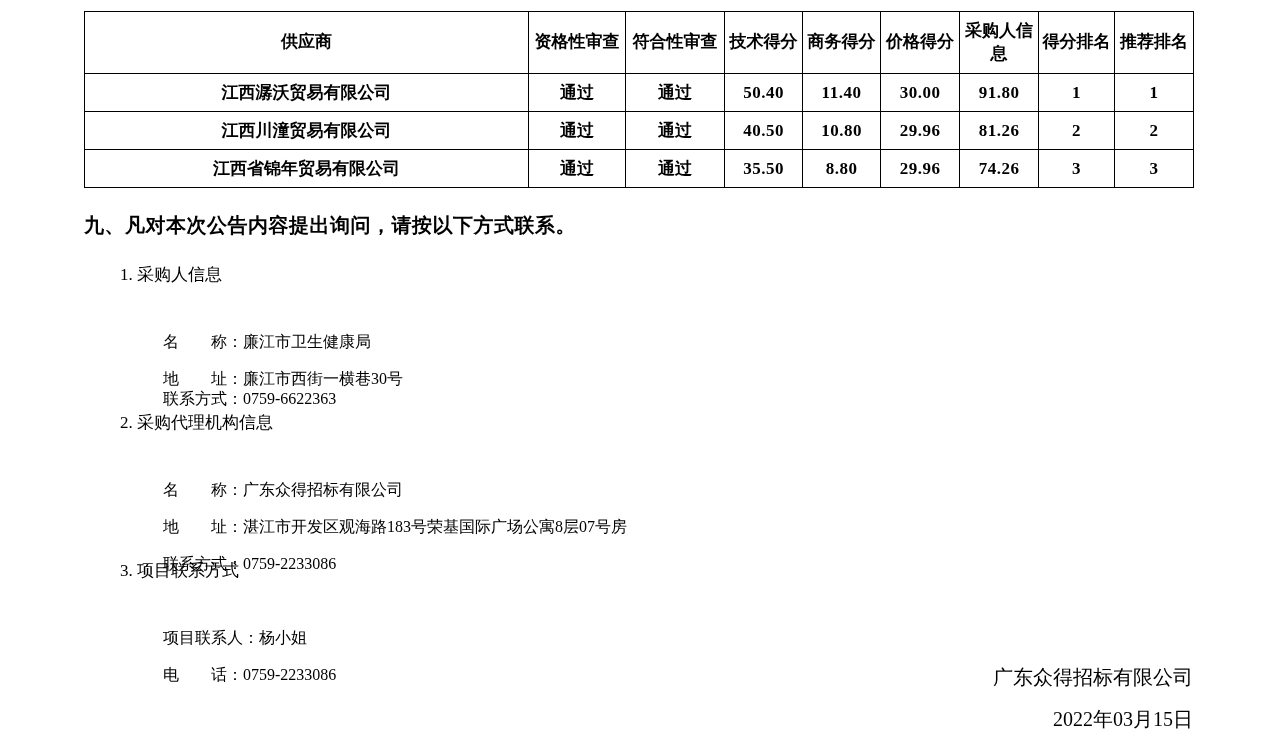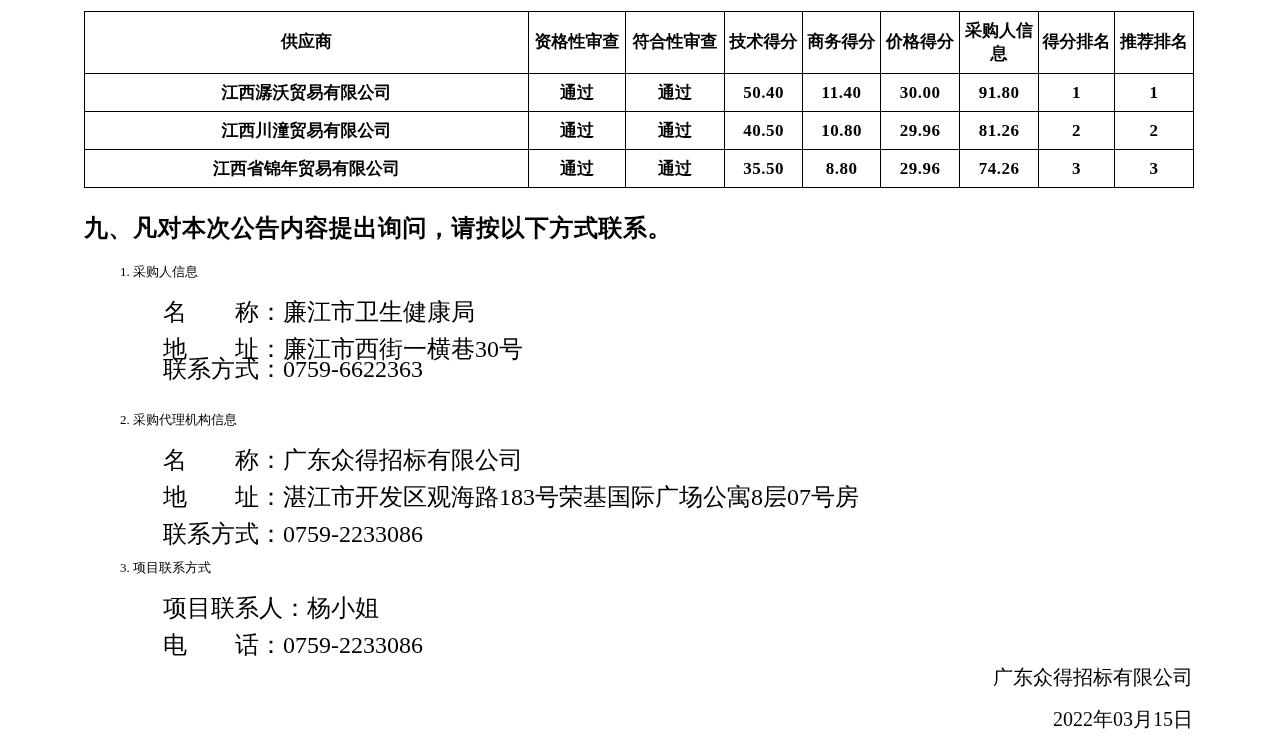--- a/index.html
+++ b/index.html
@@ -64,38 +64,39 @@
   .col-rank     { width: 76px; }
   .col-rec      { width: 79px; }
 
   .hdr-two-line { line-height: 1.4; }
 
   
   .section-heading {
     position: absolute;
     left: 84px;
     top: 212px;
-    font-size: 24px;
+    font-size: 20px;
     font-weight: bold;
     letter-spacing: 0.5px;
     white-space: nowrap;
   }
 
   
   .item-title {
     position: absolute;
-    font-size: 13px;
+    font-size: 17px;
     left: 120px;
     white-space: nowrap;
   }
   .line {
     position: absolute;
-    font-size: 24px;
+    font-size: 16px;
     left: 163px;
     white-space: nowrap;
+    margin-top: 36px;
   }
   .lbl2 {
     display: inline-block;
   }
 
   
   .sign {
     position: absolute;
     right: 84px;
     font-size: 20px;

